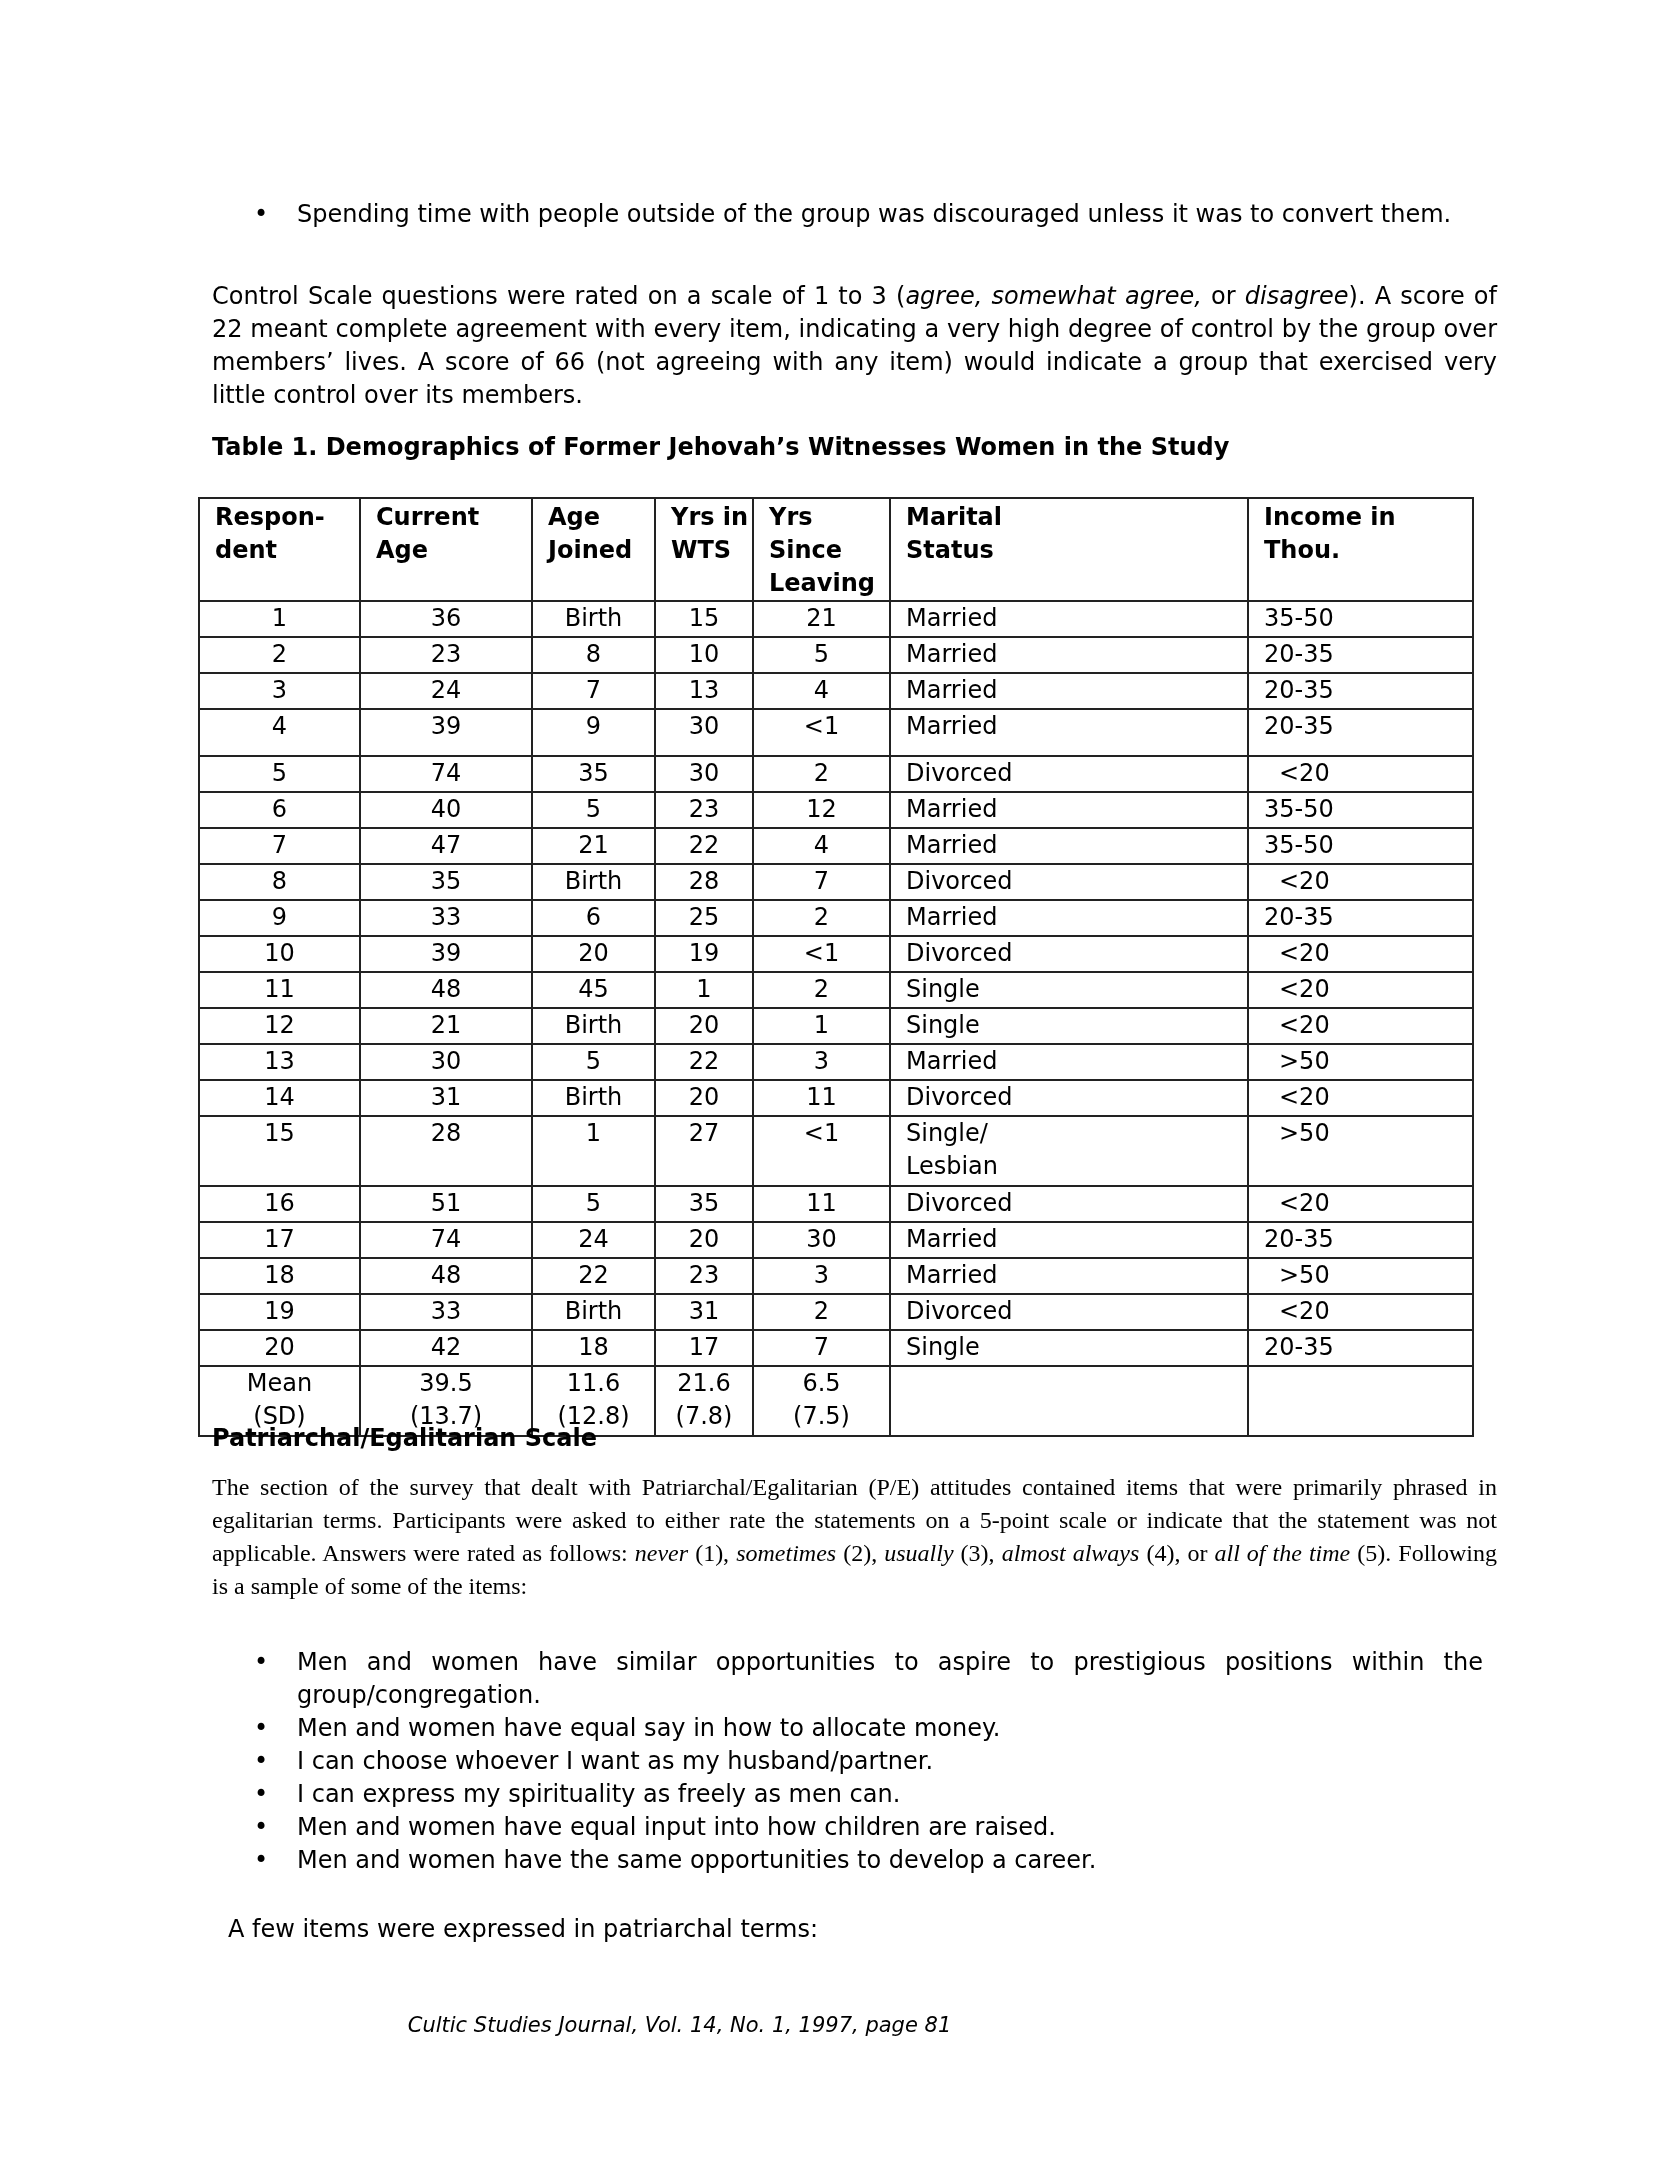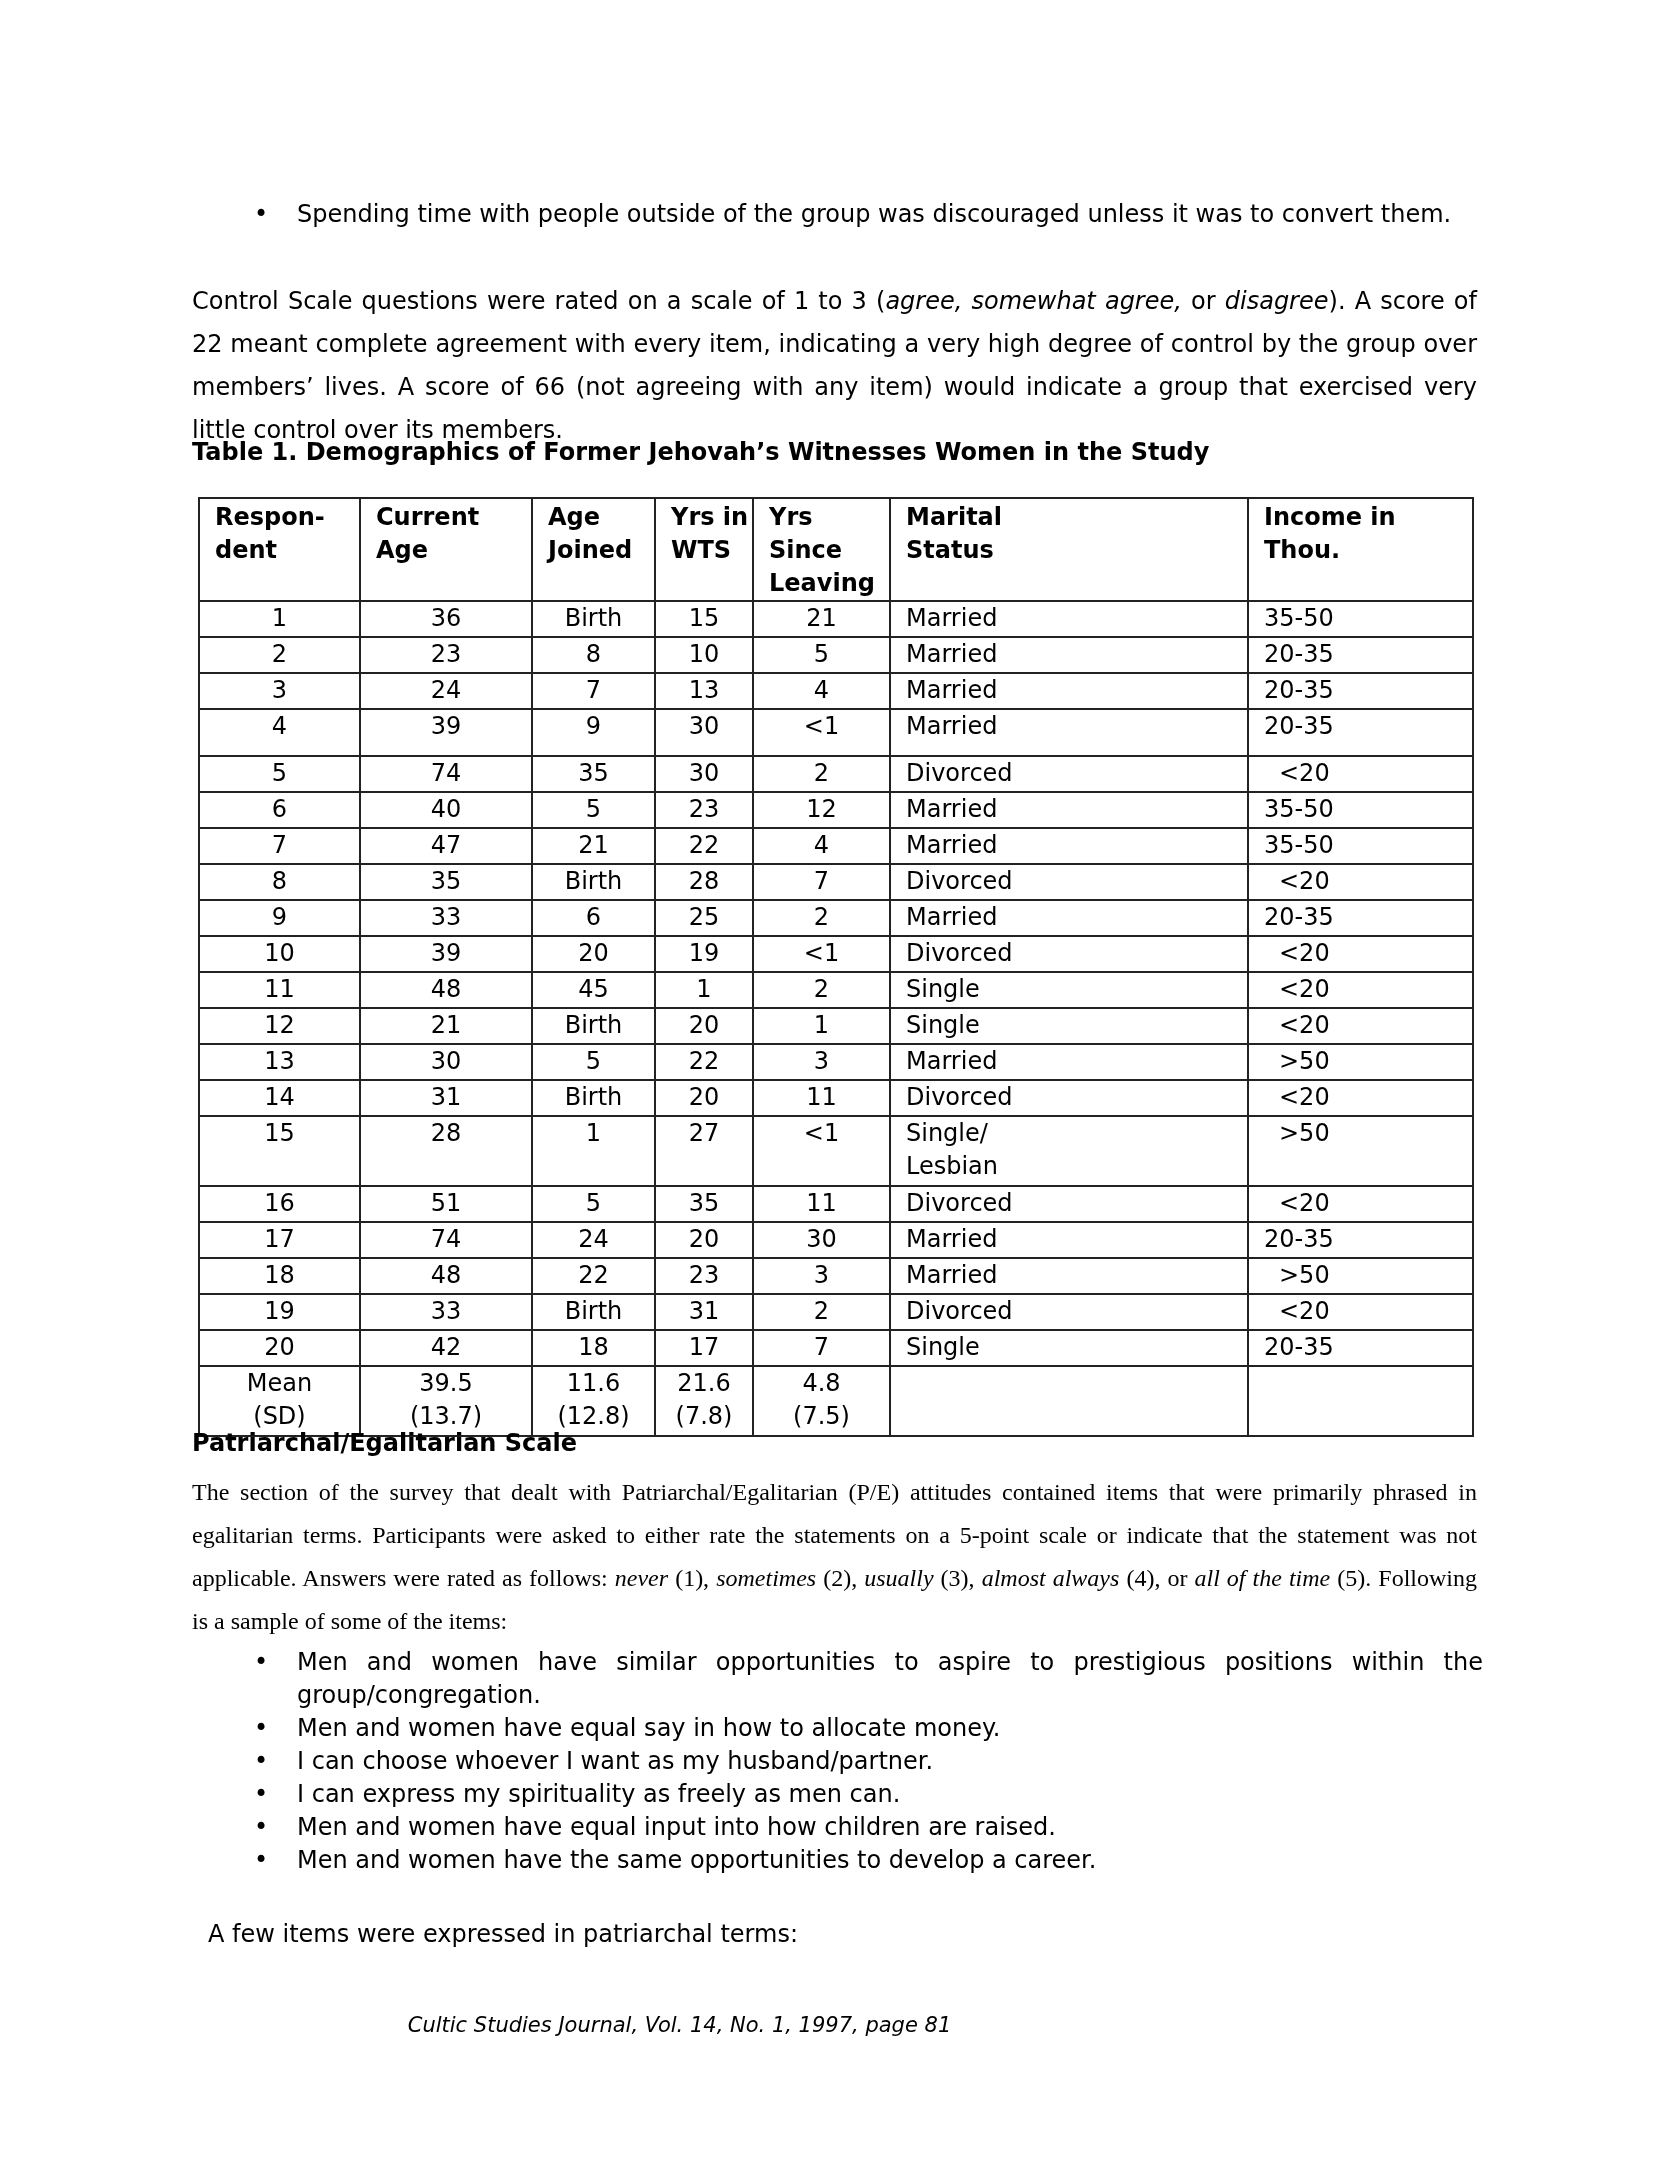--- a/index.html
+++ b/index.html
@@ -1,18 +1,18 @@
 <!DOCTYPE html>
 <html style="font-size:15px"><head>
 <meta charset="utf-8">
 <style>
   html, body { margin:0; padding:0; background:#ffffff; }
   body { width:1680px; height:2174px; position:relative; overflow:hidden;
          font-family:"DejaVu Sans", sans-serif; color:#000; font-size:24px; }
-  .blk { position:absolute; left:192px; width:1285px; line-height:43px; }
+  .blk { position:absolute; left:212px; width:1285px; line-height:33px; }
   .just { text-align:justify; text-align-last:auto; }
   .bullet-list { position:absolute; left:198px; width:1285px; margin:0; padding:0; list-style:none; line-height:33px; }
   .bullet-list li { position:relative; padding-left:99px; text-indent:0; text-align:justify; }
   .bullet-list li .dot { position:absolute; left:56px; top:0; }
   .bullet-list li .txt { display:block; }
   h2 { margin:0; font-size:24px; font-weight:bold; }
   table { position:absolute; left:198px; top:497px; border-collapse:collapse; width:1276px;
           font-size:24px; line-height:33px; }
   td, th { border:2.4px solid #222; padding:0 0 0 15px; vertical-align:top; text-align:left; }
   th { font-weight:bold; line-height:33px; height:66px; padding-top:1.9px; }
@@ -238,21 +238,21 @@
         <td class="c">17</td>
         <td class="c">7</td>
         <td>Single</td>
         <td>20-35</td>
       </tr>
       <tr class="two">
         <td class="c"><span>Mean</span><br><span>(SD)</span></td>
         <td class="c"><span>39.5</span><br><span>(13.7)</span></td>
         <td class="c"><span>11.6</span><br><span>(12.8)</span></td>
         <td class="c"><span>21.6</span><br><span>(7.8)</span></td>
-        <td class="c"><span>4.8</span><br><span>(7.5)</span></td>
+        <td class="c"><span>6.5</span><br><span>(7.5)</span></td>
         <td></td>
         <td></td>
       </tr>
     </tbody>
 </table>
 
 <h2 class="blk" style="top:1422px;">Patriarchal/Egalitarian Scale</h2>
 
 <p class="blk just" style="top:1471px; margin:0;font-family:Liberation Serif, serif;" id="pepara">
   <span>The section of the survey that dealt with Patriarchal/Egalitarian (P/E) attitudes contained items that were primarily phrased in egalitarian terms. Participants were asked to either rate the statements on a 5-point scale or indicate that the statement was not applicable. Answers were rated as follows: </span>

